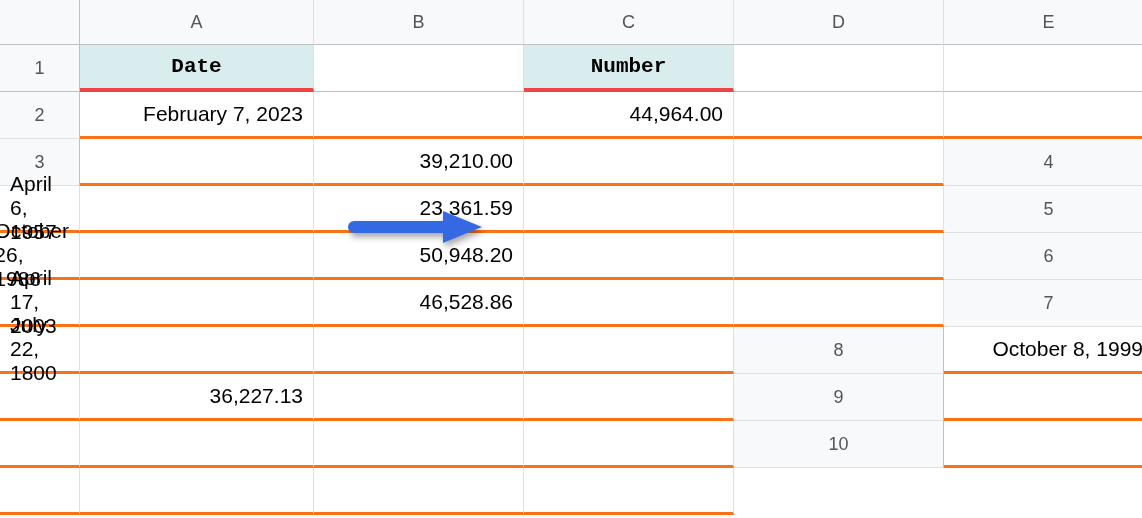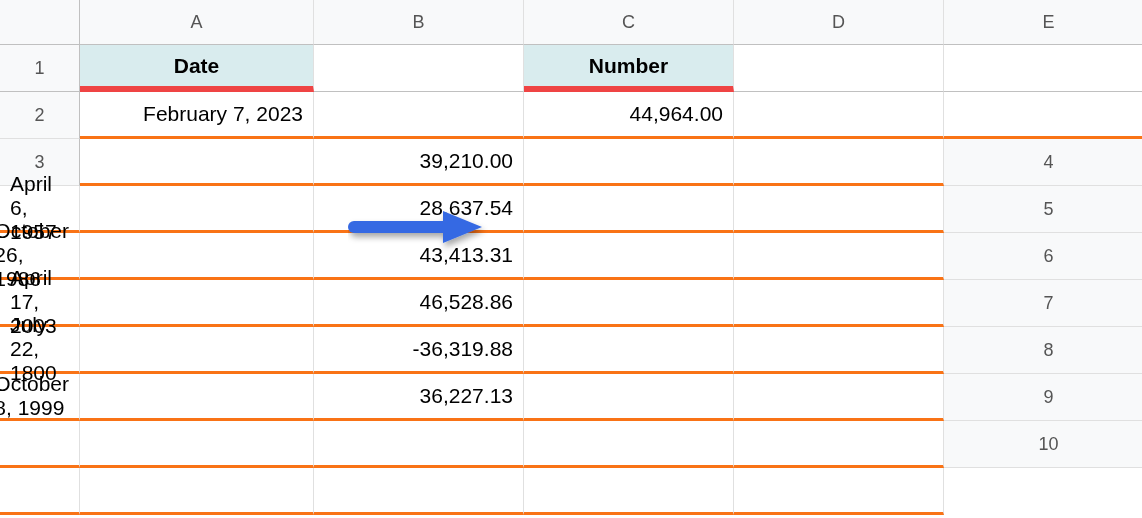--- a/index.html
+++ b/index.html
@@ -54,21 +54,22 @@
       display: flex;
       align-items: center;
       padding: 0 10px;
       font-size: 21px;
       color: #000;
     }
     .cell.header-cell {
       background: #d9ecee;
       font-weight: bold;
       justify-content: center;
-      border-bottom: 6px solid #ef4444;
+      border-bottom: 4px solid #ef4444;
+      font-family: Liberation Mono, monospace;
     }
     .cell.header-plain {
       border-bottom: 1px solid #c0c0c0;
     }
     .cell.right {
       justify-content: flex-end;
     }
     .arrow-overlay {
       position: absolute;
       top: 207px;
@@ -107,42 +108,41 @@
 
   <div class="row-head">3</div>
   <div class="cell"></div>
   <div class="cell right">39,210.00</div>
   <div class="cell"></div>
   <div class="cell"></div>
 
   <div class="row-head">4</div>
   <div class="cell right">April 6, 1957</div>
   <div class="cell"></div>
-  <div class="cell right">28,637.54</div>
+  <div class="cell right">23,361.59</div>
   <div class="cell"></div>
   <div class="cell"></div>
 
   <div class="row-head">5</div>
   <div class="cell right">October 26, 1986</div>
   <div class="cell"></div>
-  <div class="cell right">43,413.31</div>
+  <div class="cell right">50,948.20</div>
   <div class="cell"></div>
   <div class="cell"></div>
 
   <div class="row-head">6</div>
   <div class="cell right">April 17, 2003</div>
   <div class="cell"></div>
   <div class="cell right">46,528.86</div>
   <div class="cell"></div>
   <div class="cell"></div>
 
   <div class="row-head">7</div>
   <div class="cell right">July 22, 1800</div>
   <div class="cell"></div>
-  <div class="cell right">-36,319.88</div>
   <div class="cell"></div>
   <div class="cell"></div>
 
   <div class="row-head">8</div>
   <div class="cell right">October 8, 1999</div>
   <div class="cell"></div>
   <div class="cell right">36,227.13</div>
   <div class="cell"></div>
   <div class="cell"></div>
 

